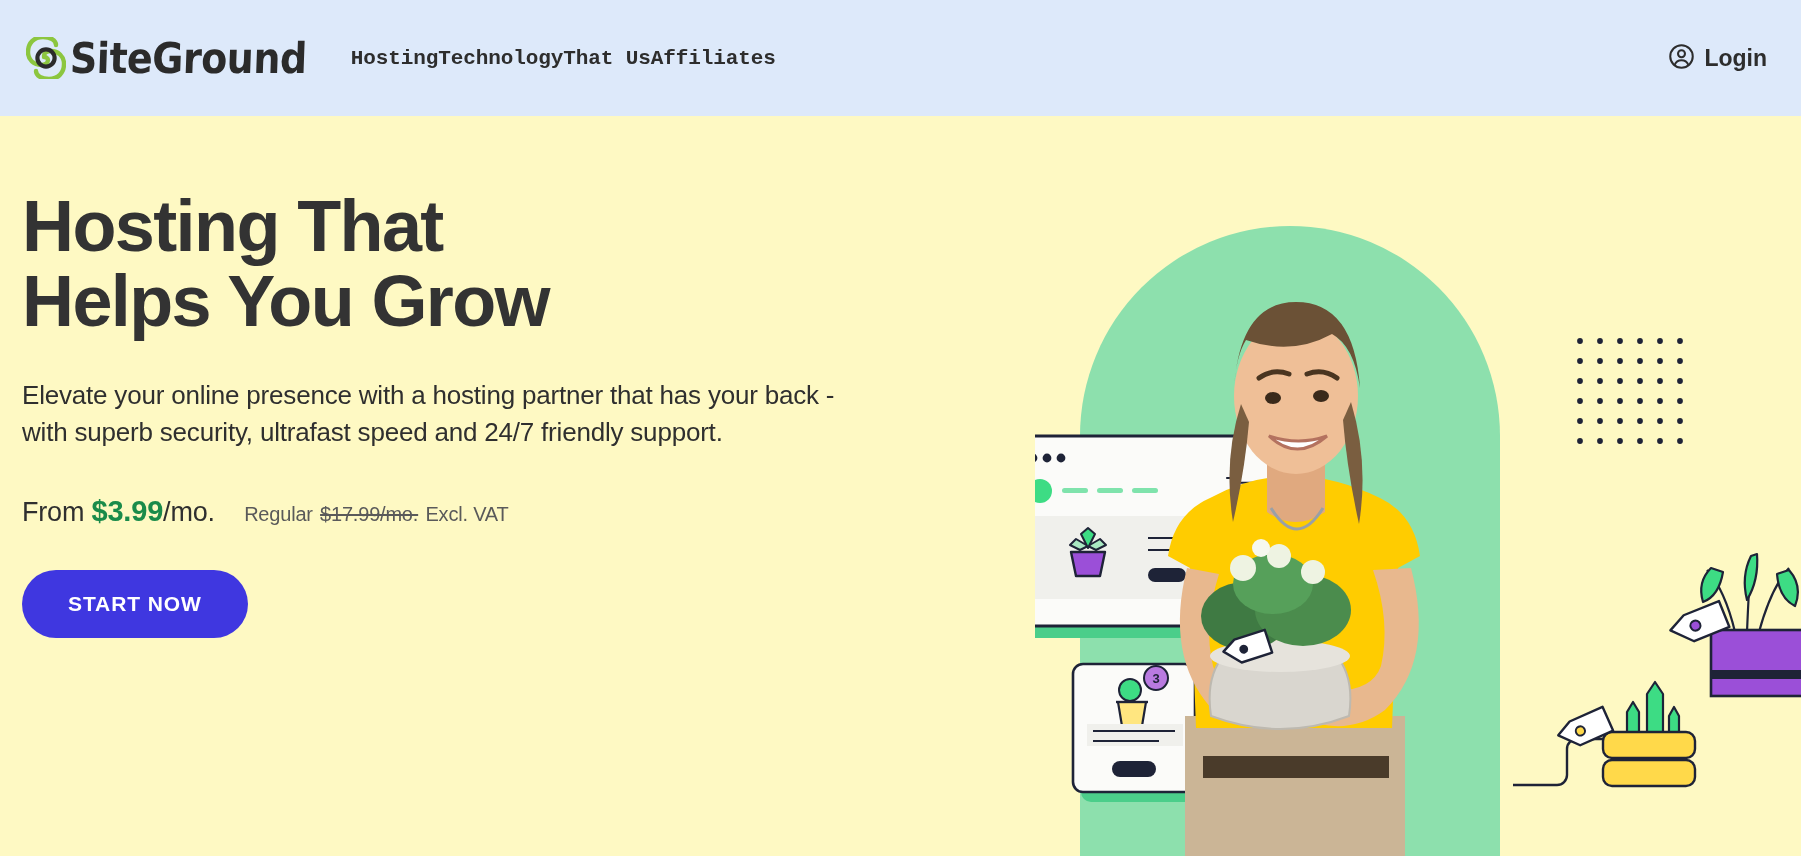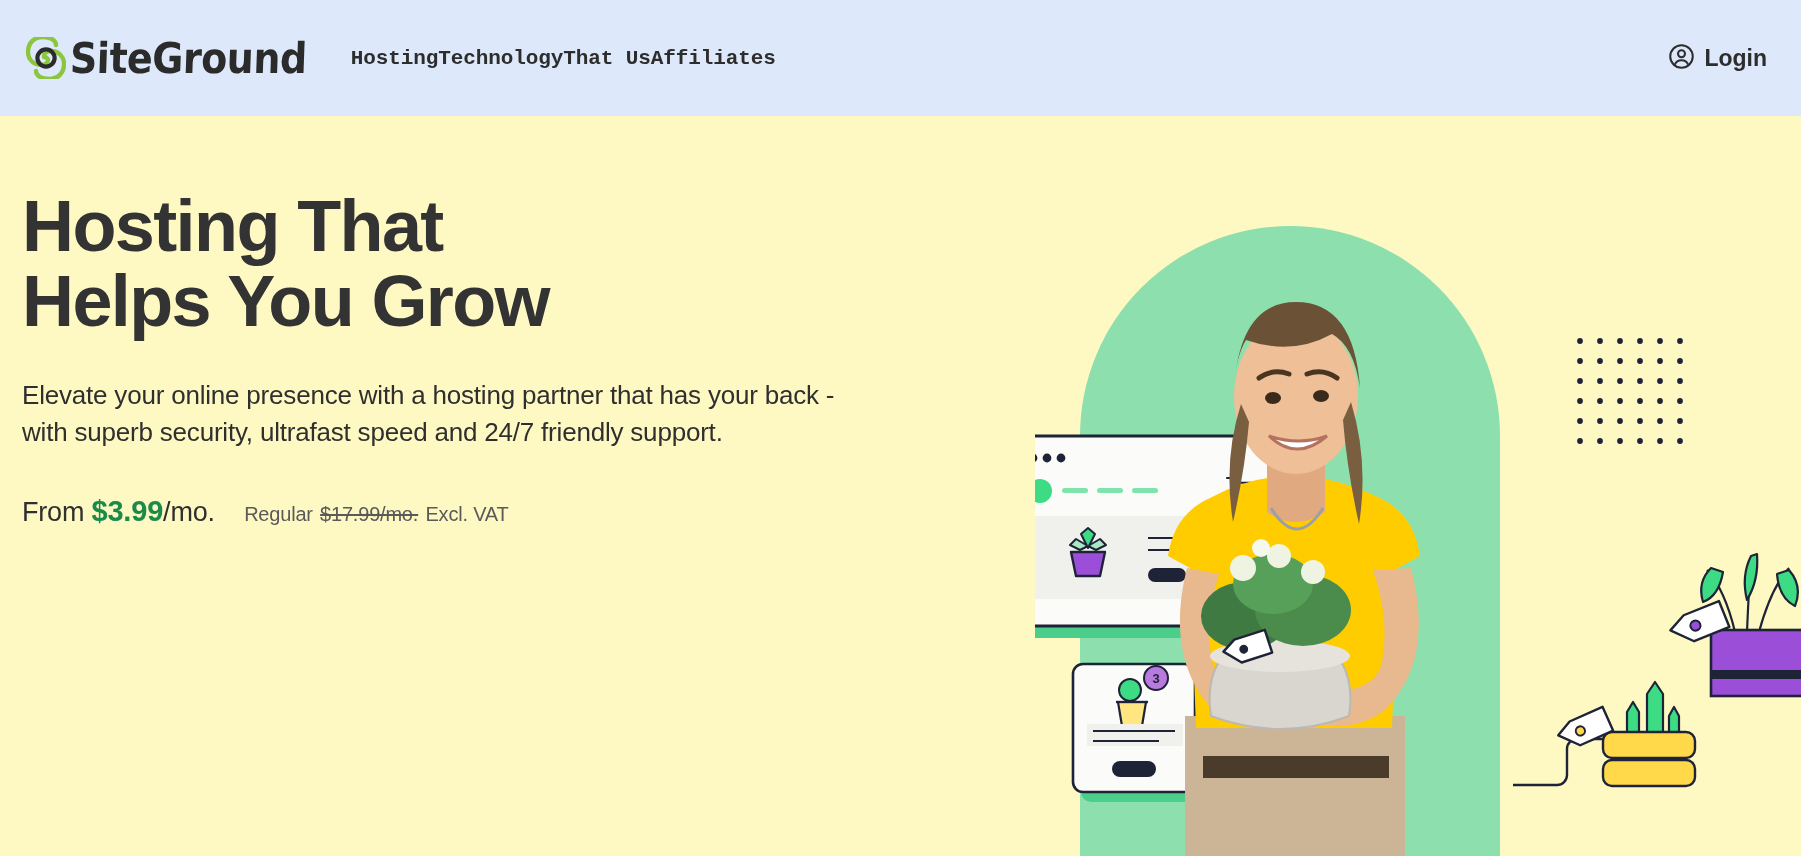--- a/index.html
+++ b/index.html
@@ -204,20 +204,21 @@
 with superb security, ultrafast speed and 24/7 friendly support.</p>
 
     <div class="hero-price">
       <span>From</span>
       <span class="price-amount">$3.99</span><span>/mo.</span>
       <span class="price-regular-label">Regular</span>
       <span class="price-old">$17.99/mo.</span>
       <span class="price-vat">Excl. VAT</span>
     </div>
 
+    <button class="cta">START NOW</button>
   </div>
 
   <div class="art">
     <svg width="766" height="740" viewBox="0 0 766 740" aria-hidden="true">
       <defs>
         <clipPath id="archClip">
           <path d="M45 740 L45 320 A210 210 0 0 1 465 320 L465 740 Z"></path>
         </clipPath>
         <pattern id="dotgrid" width="20" height="20" patternUnits="userSpaceOnUse">
           <circle cx="5" cy="5" r="2.9" fill="#1e2337"></circle>

